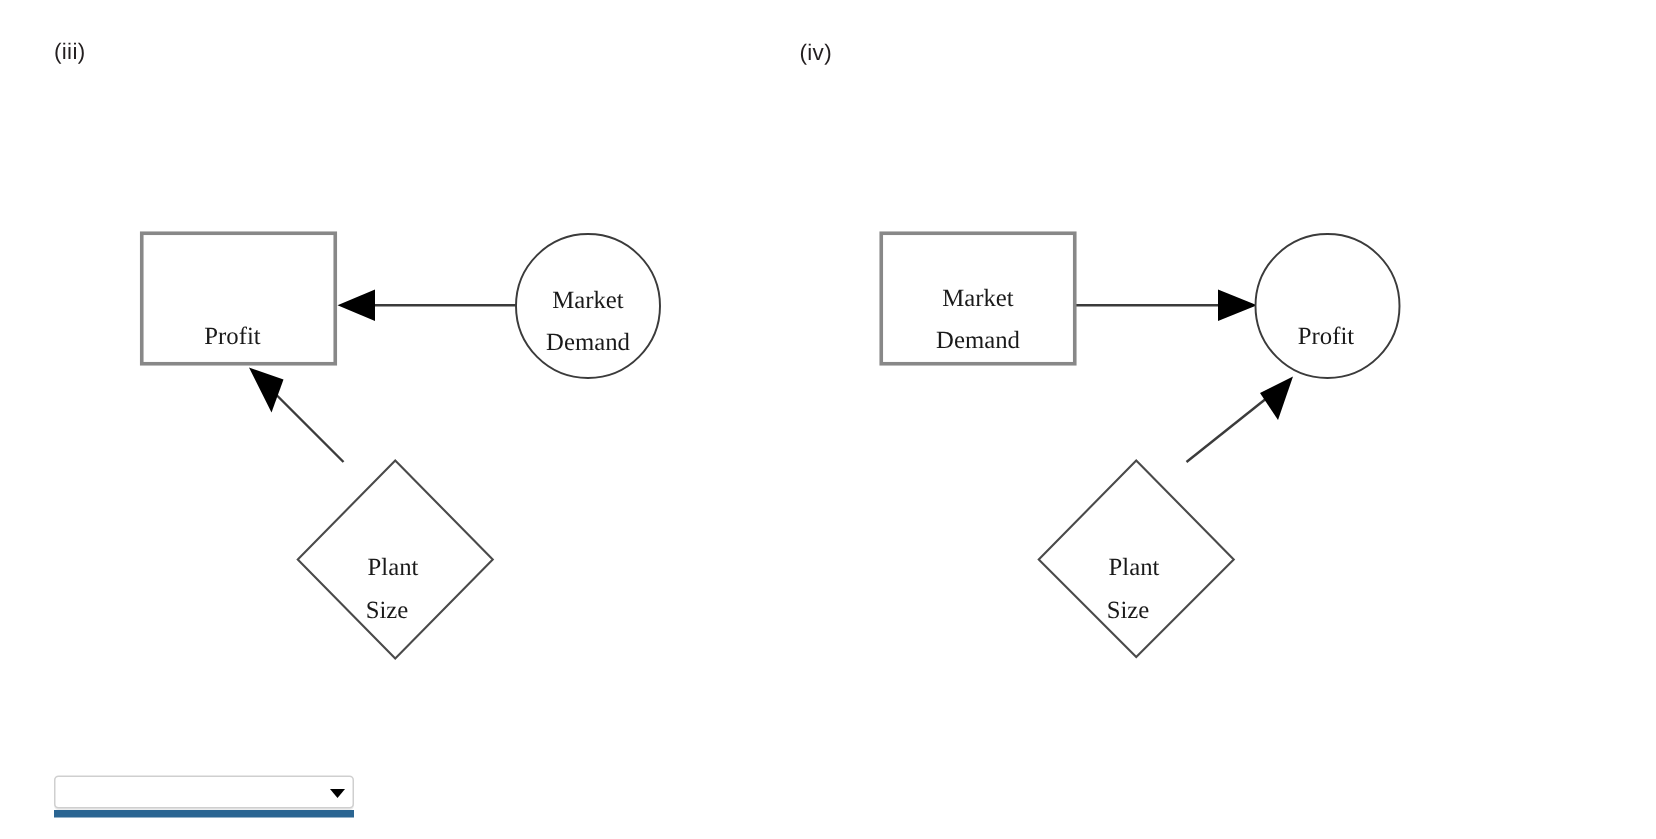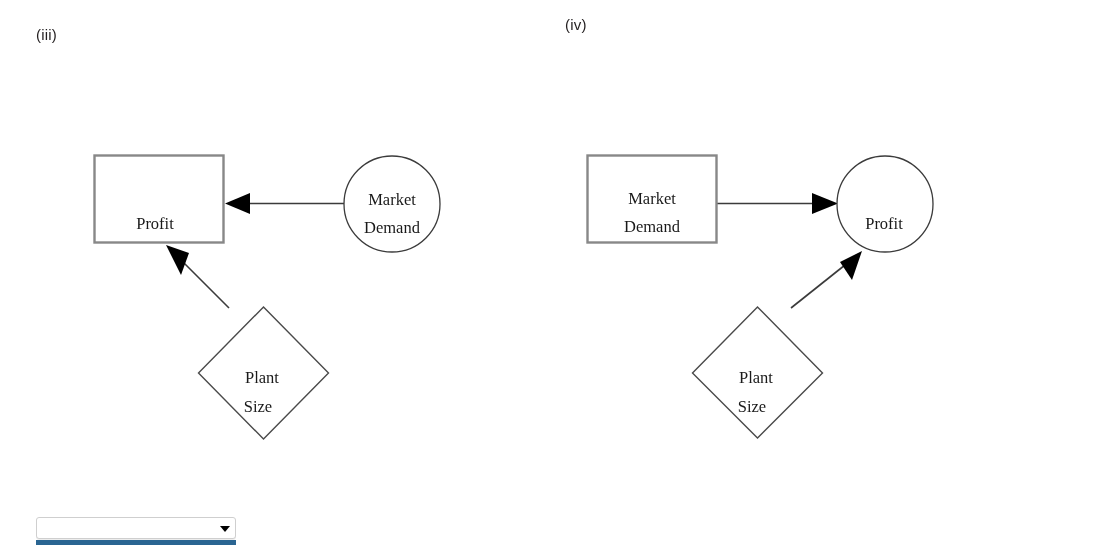--- a/index.html
+++ b/index.html
@@ -16,21 +16,21 @@
   }
   .panel-label {
     position: absolute;
     font-family: "Liberation Sans", sans-serif;
     font-size: 15px;
     color: #231f20;
     letter-spacing: 0.2px;
     white-space: nowrap;
   }
   #label-iii { left: 36px; top: 26px; }
-  #label-iv  { left: 533px; top: 16px; margin-left: 32px; }
+  #label-iv  { left: 533px; top: 27px; }
 
   .diagram-svg {
     position: absolute;
     left: 0;
     top: 0;
     width: 1104px;
     height: 500px;
     overflow: visible;
   }
 

